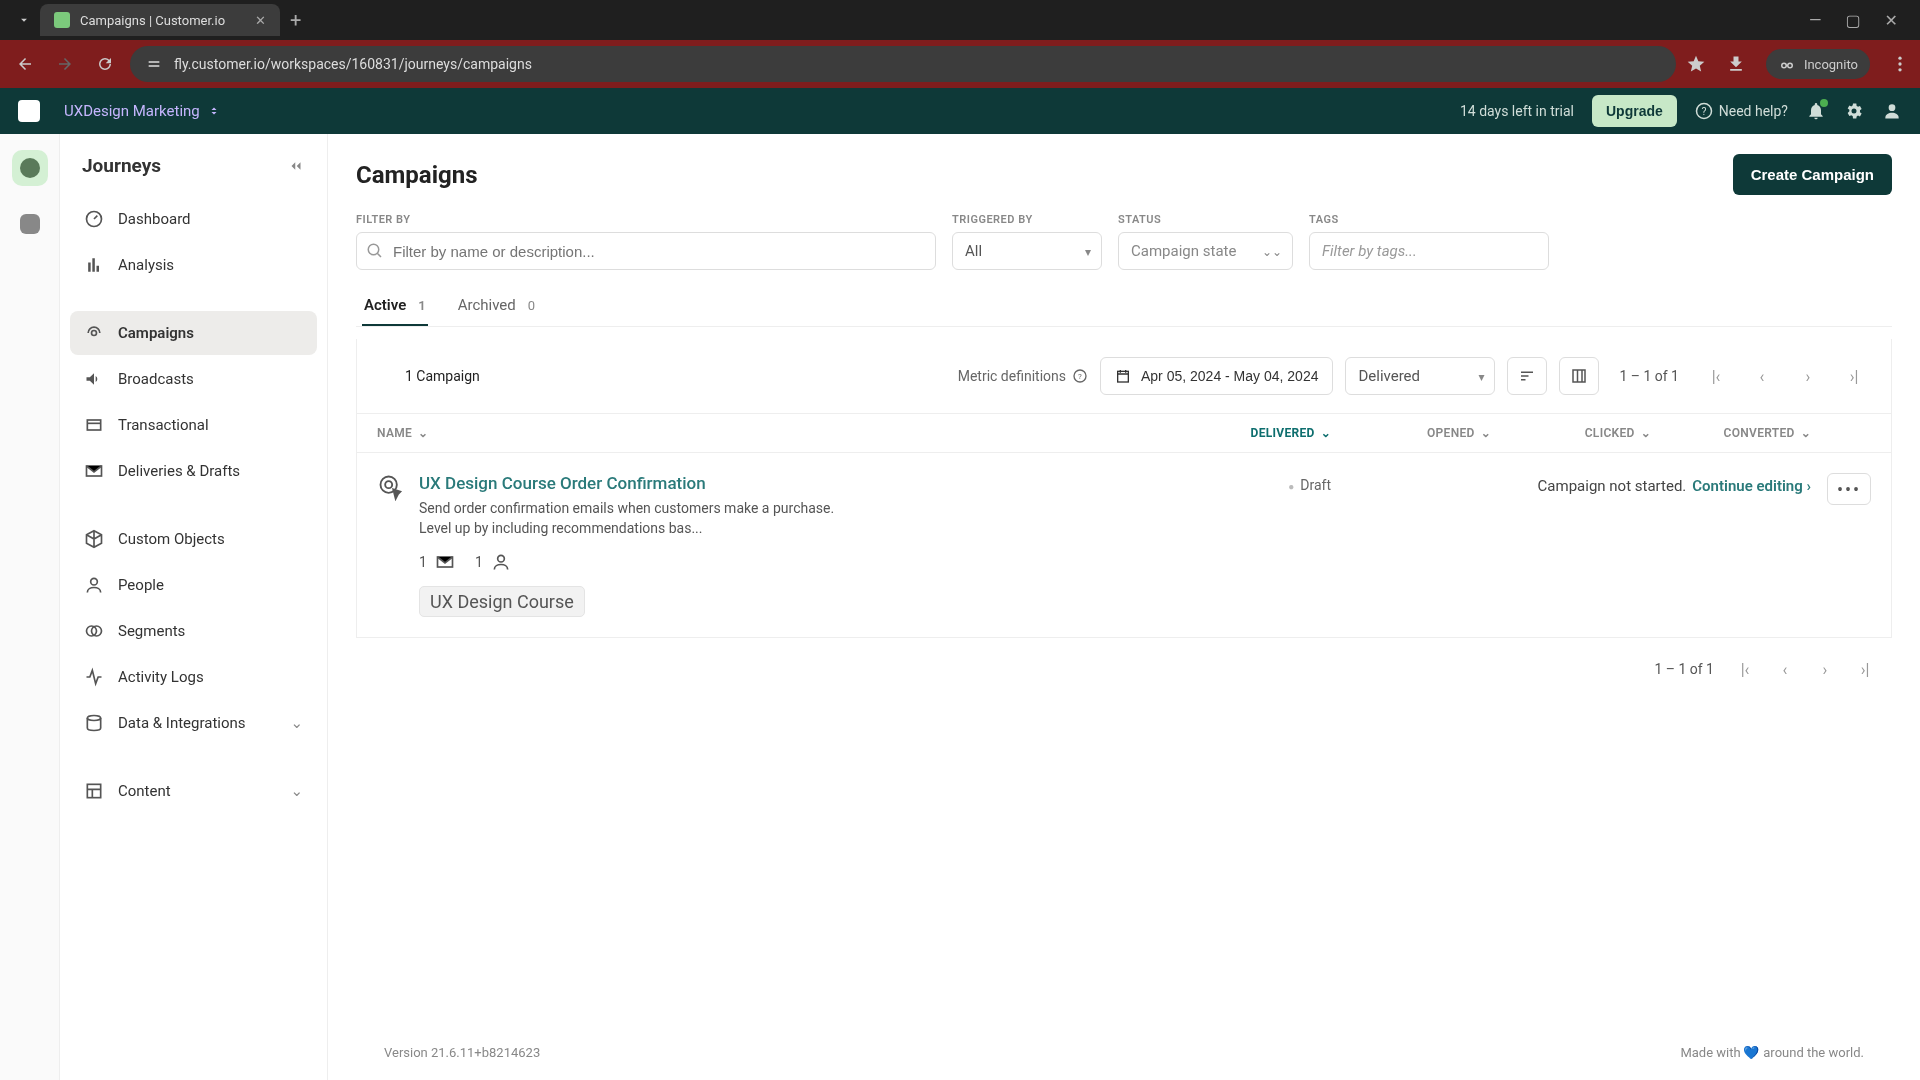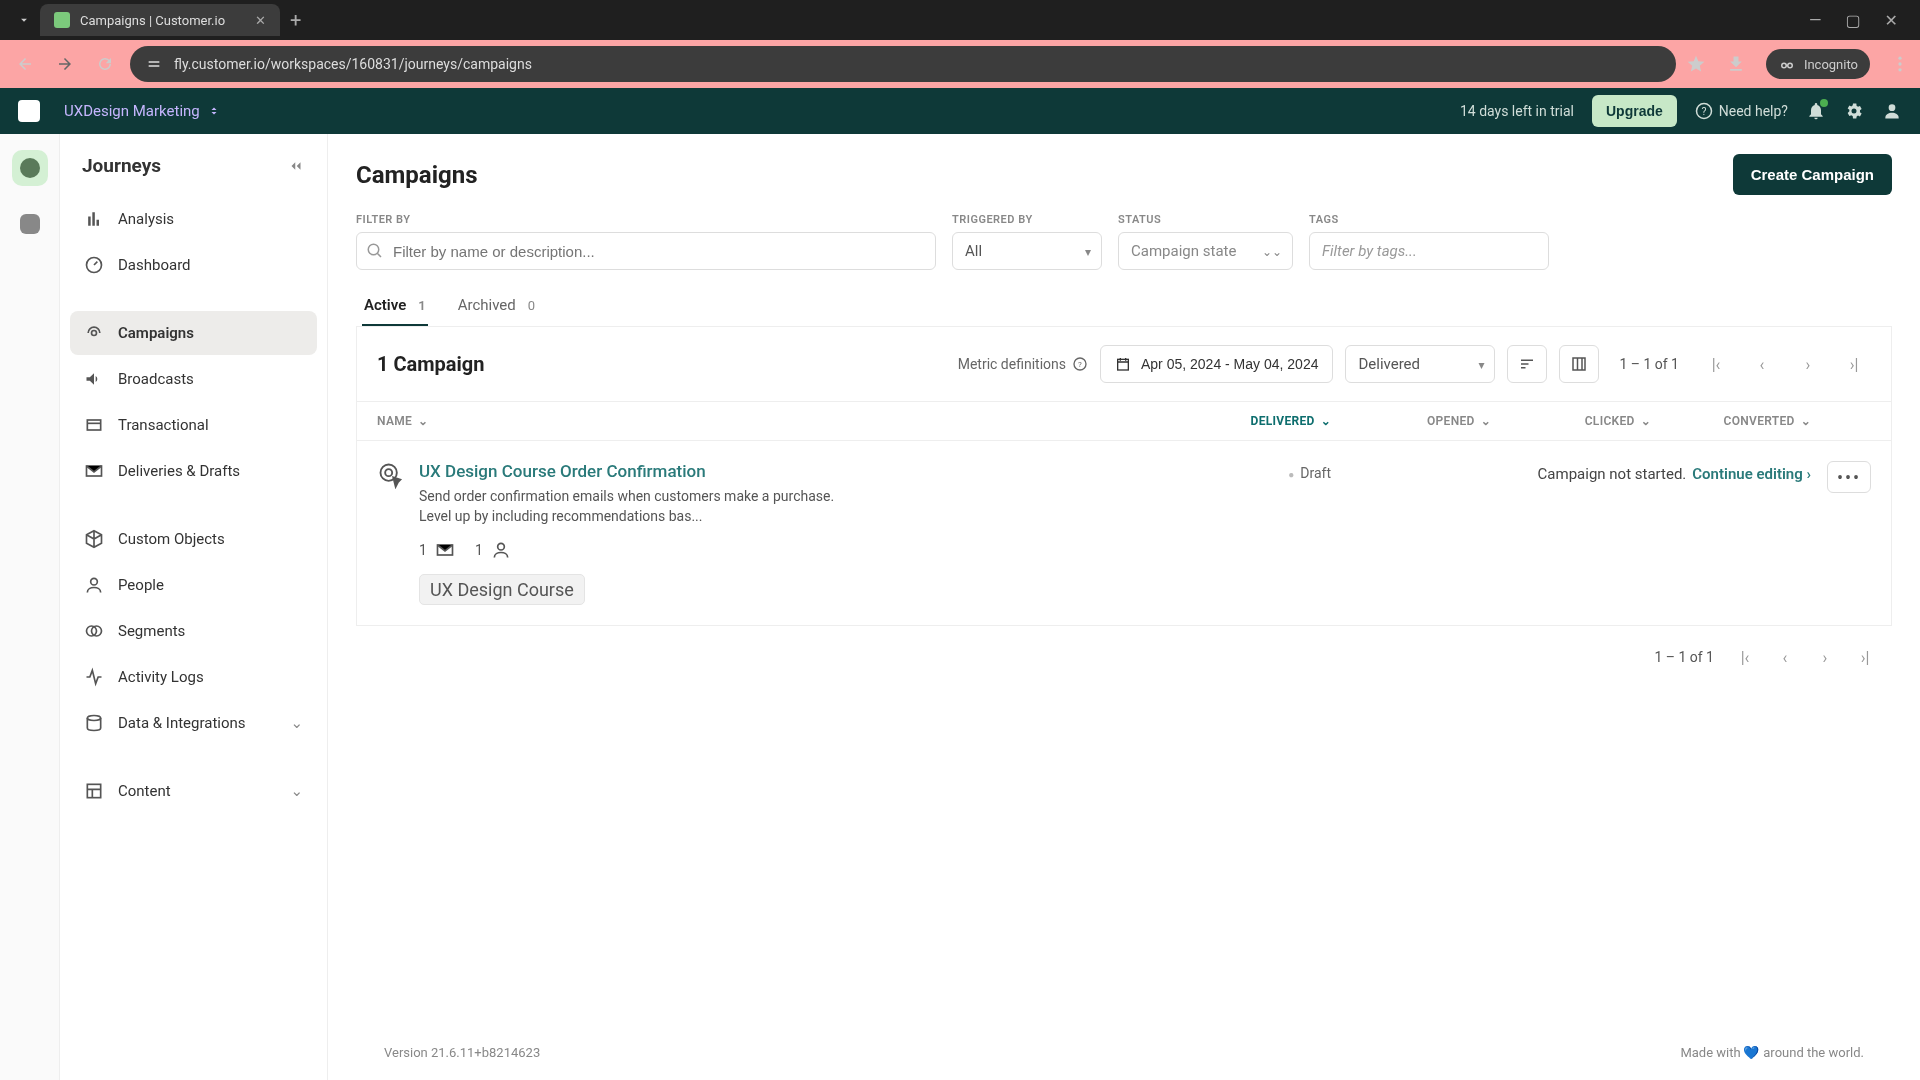--- a/index.html
+++ b/index.html
@@ -1,19 +1,19 @@
 <!DOCTYPE html>
 <html><head>
   <meta charset="utf-8">
   <style>
     * { margin: 0; padding: 0; box-sizing: border-box; }
     body { font-family: -apple-system, BlinkMacSystemFont, "Segoe UI", Roboto, sans-serif; background: #fff; width: 1920px; height: 1080px; overflow: hidden; }
 
     
-    .browser-chrome { background: #fca5a5; color: #e0e0e0; }
+    .browser-chrome { background: #7f1d1d; color: #e0e0e0; }
     .tab-bar { display: flex; align-items: center; height: 40px; padding: 0 8px; background: #1f1f1f; }
     .tab-dropdown { width: 32px; display: flex; justify-content: center; align-items: center; color: #ccc; cursor: pointer; }
     .tab { display: flex; align-items: center; gap: 10px; background: #3c3c3c; padding: 8px 14px; border-radius: 8px 8px 0 0; min-width: 240px; font-size: 13px; }
     .tab .favicon { width: 16px; height: 16px; background: #7cc97c; border-radius: 3px; }
     .tab .title { flex: 1; color: #ddd; }
     .tab .close { color: #aaa; cursor: pointer; }
     .new-tab { color: #aaa; font-size: 20px; margin-left: 10px; cursor: pointer; }
     .window-controls { margin-left: auto; display: flex; gap: 24px; padding: 0 14px; color: #aaa; }
     .address-row { display: flex; align-items: center; height: 48px; padding: 0 10px; gap: 10px; }
     .nav-btn { width: 30px; height: 30px; display: flex; justify-content: center; align-items: center; color: #ccc; cursor: pointer; border-radius: 50%; }
@@ -63,27 +63,27 @@
     .filter-label { font-size: 11px; color: #888; letter-spacing: 0.5px; font-weight: 600; }
     .filter-input-wrap { position: relative; }
     .filter-input { width: 580px; height: 38px; border: 1px solid #ddd; border-radius: 6px; padding: 0 0 0 36px; font-size: 15px; color: #555; }
     .search-icon-pos { position: absolute; left: 10px; top: 10px; color: #999; }
     .filter-sel { height: 38px; border: 1px solid #ddd; border-radius: 6px; padding: 0 34px 0 12px; font-size: 15px; color: #555; background: #fff; appearance: none; position: relative; cursor: pointer; display: flex; align-items: center; }
     .filter-sel.w150 { width: 150px; }
     .filter-sel.w175 { width: 175px; color: #888; }
     .filter-tags { height: 38px; width: 240px; border: 1px solid #ddd; border-radius: 6px; padding: 0 12px; font-size: 15px; color: #999; display: flex; align-items: center; cursor: pointer; font-style: italic; }
     .sel-caret { position: absolute; right: 10px; top: 12px; font-size: 12px; color: #888; }
 
-    .tabs-row { display: flex; gap: 28px; border-bottom: 1px solid #eee; padding: 0 6px; margin-bottom: 0; }
+    .tabs-row { display: flex; gap: 28px; border-bottom: 1px solid #eee; padding: 0 6px; margin-bottom: 12px; }
     .tab-item { display: flex; align-items: center; gap: 12px; padding: 10px 2px; font-size: 15px; color: #666; cursor: pointer; border-bottom: 2px solid transparent; }
     .tab-item.active { color: #222; font-weight: 600; border-bottom-color: #0e3938; }
     .tab-count { font-size: 13px; color: #888; }
 
     .table-toolbar { display: flex; align-items: center; padding: 18px 20px; border: 1px solid #eee; border-top: none; gap: 12px; }
-    .campaign-count { font-size: 20px; font-weight: 700; color: #222; margin-right: auto; }
+    .campaign-count { font-size: 14px; font-weight: 400; color: #222; margin-right: auto; margin-left: 28px; }
     .metric-def { font-size: 14px; color: #666; display: flex; align-items: center; gap: 6px; cursor: pointer; }
     .date-btn { border: 1px solid #ddd; border-radius: 6px; height: 38px; padding: 0 14px; display: flex; align-items: center; gap: 10px; background: #fff; font-size: 14px; color: #333; cursor: pointer; }
     .square-btn { width: 40px; height: 38px; border: 1px solid #ddd; border-radius: 6px; display: flex; align-items: center; justify-content: center; cursor: pointer; background: #fff; color: #555; }
     .paginfo { font-size: 14px; color: #555; padding: 0 8px; }
     .pagbtn { width: 34px; height: 34px; display: flex; align-items: center; justify-content: center; color: #999; cursor: pointer; }
 
     .table-header-row { display: flex; padding: 12px 20px; border: 1px solid #eee; border-top: none; font-size: 12px; color: #888; font-weight: 600; letter-spacing: 0.3px; }
     .th { display: flex; align-items: center; gap: 6px; cursor: pointer; }
     .th.name { flex: 1; }
     .th.delivered { width: 160px; color: #0e6e6e; font-weight: 700; justify-content: flex-end; }
@@ -237,30 +237,30 @@
       <span class="sidebar-title">Journeys</span>
       <span class="collapse-btn">
         <svg width="18" height="18" viewBox="0 0 24 24">
             <path fill="currentColor" d="M18 7l-5 5 5 5V7zM11 7l-5 5 5 5V7z"></path>
           </svg>
       </span>
     </div>
     <div class="nav-group">
       <div class="nav-item">
         <svg class="icon" viewBox="0 0 24 24">
-            <path fill="currentColor" d="M5 9h3v11H5zM10 4h3v16h-3zM15 13h3v7h-3z"></path>
-          </svg>
-        <span>Analysis</span>
-      </div>
-      <div class="nav-item">
-        <svg class="icon" viewBox="0 0 24 24">
             <circle cx="12" cy="12" r="9" fill="none" stroke="currentColor" stroke-width="2"></circle>
             <path stroke="currentColor" stroke-width="2" d="M12 12l4-4"></path>
           </svg>
         <span>Dashboard</span>
+      </div>
+      <div class="nav-item">
+        <svg class="icon" viewBox="0 0 24 24">
+            <path fill="currentColor" d="M5 9h3v11H5zM10 4h3v16h-3zM15 13h3v7h-3z"></path>
+          </svg>
+        <span>Analysis</span>
       </div>
       <div class="nav-divider"></div>
       <div class="nav-item active">
         <svg class="icon" viewBox="0 0 24 24">
             <circle cx="12" cy="12" r="3" fill="none" stroke="currentColor" stroke-width="2"></circle>
             <path stroke="currentColor" stroke-width="2" fill="none" d="M5 12a7 7 0 0114 0"></path>
           </svg>
         <span>Campaigns</span>
       </div>
       <div class="nav-item">

